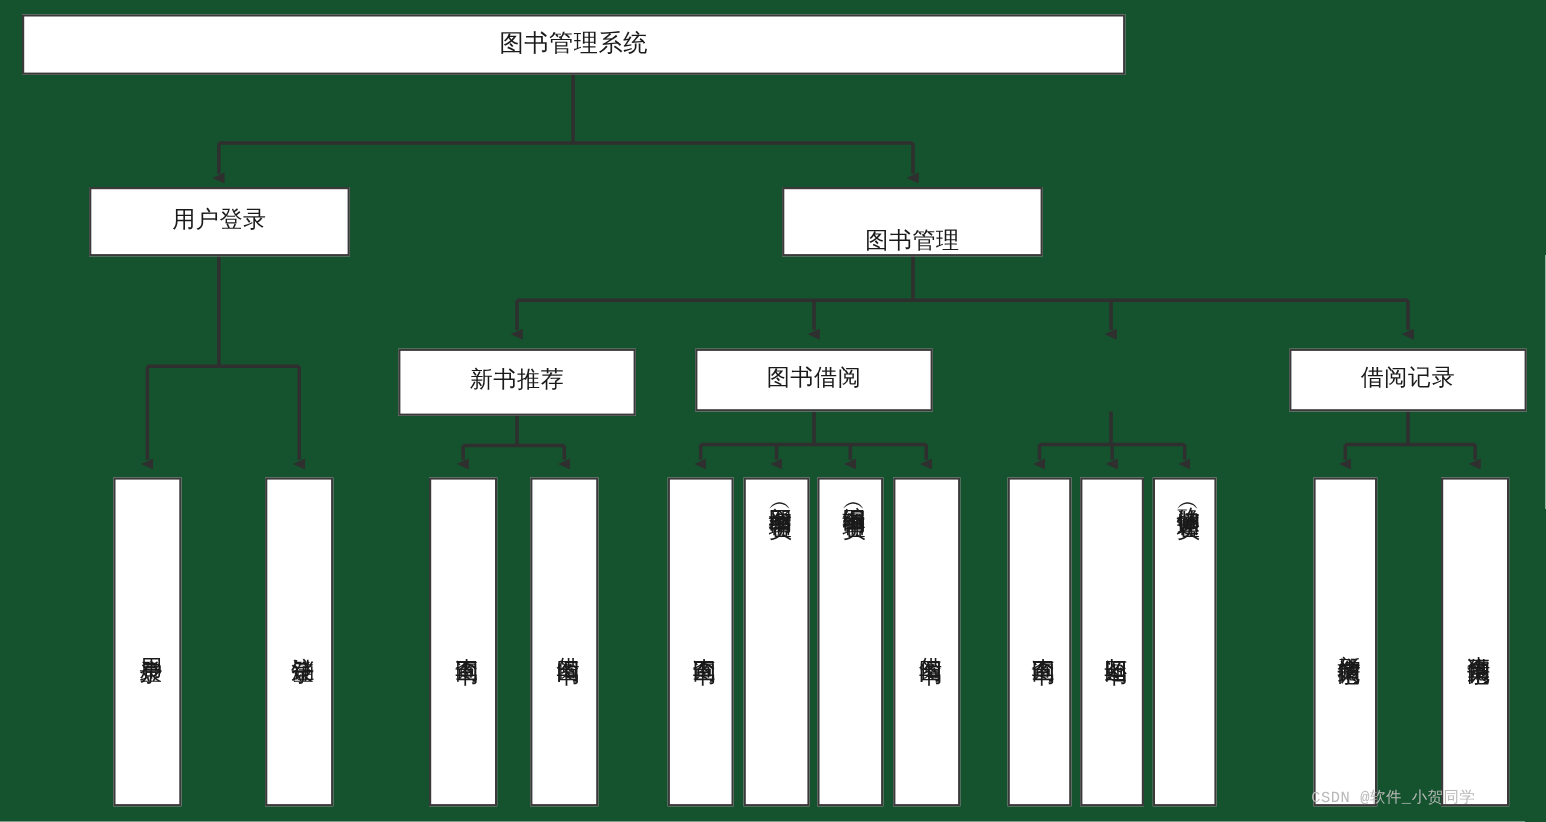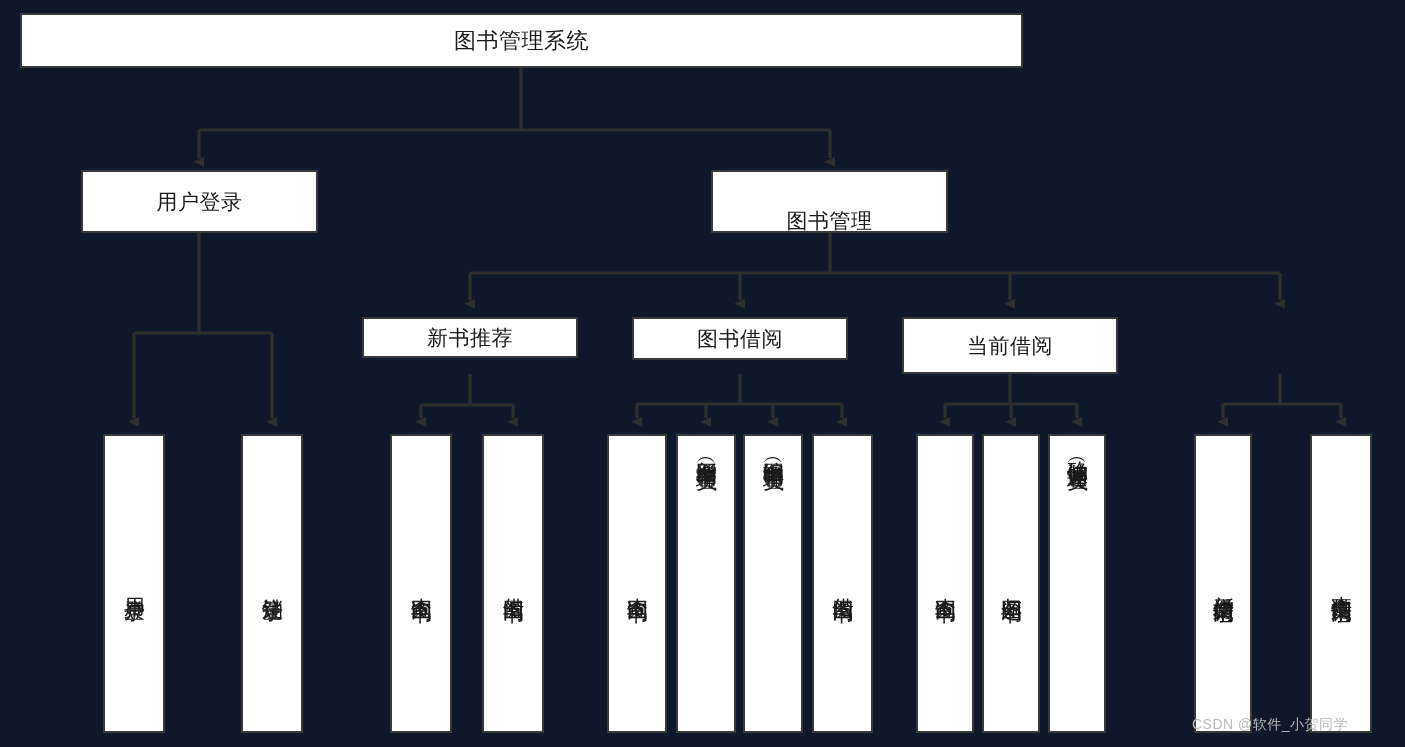--- a/index.html
+++ b/index.html
@@ -7,22 +7,23 @@
     padding: 0;
     background: #ffffff;
   }
   body {
     font-family: "Liberation Sans", "DejaVu Sans", sans-serif;
   }
   #canvas {
     position: relative;
     width: 1405px;
     height: 747px;
-    background: #0f172a;
+    background: #14532d;
     overflow: hidden;
+    font-family: Liberation Mono, monospace;
   }
   #wires {
     position: absolute;
     left: 0;
     top: 0;
     width: 1405px;
     height: 747px;
   }
   .node {
     position: absolute;
@@ -136,32 +137,32 @@
   </div>
 
   <div class="node horiz" style="left:81px; top:170px; width:237px; height:63px;">
     <span class="label">用户登录</span>
   </div>
 
   <div class="node horiz" style="left:711px; top:170px; width:237px; height:63px;align-items:flex-end;">
     <span class="label">图书管理</span>
   </div>
 
-  <div class="node horiz" style="left:362px; top:317px; width:216px; height:41px;">
+  <div class="node horiz" style="left:362px; top:317px; width:216px; height:61px;">
     <span class="label">新书推荐</span>
   </div>
 
-  <div class="node horiz" style="left:632px; top:317px; width:216px; height:43px;">
+  <div class="node horiz" style="left:632px; top:317px; width:216px; height:57px;">
     <span class="label">图书借阅</span>
   </div>
 
-  <div class="node horiz" style="left:902px; top:317px; width:216px; height:57px;">
-    <span class="label">当前借阅</span>
-  </div>
-
+
+  <div class="node horiz" style="left:1172px; top:317px; width:216px; height:57px;">
+    <span class="label">借阅记录</span>
+  </div>
 
   <div class="node vert mid" style="left:103px; top:434px; width:62px; height:299px;">
     <span class="label">用户登录</span>
   </div>
 
   <div class="node vert mid" style="left:241px; top:434px; width:62px; height:299px;">
     <span class="label">注销登录</span>
   </div>
 
   <div class="node vert mid" style="left:390px; top:434px; width:62px; height:299px;">

